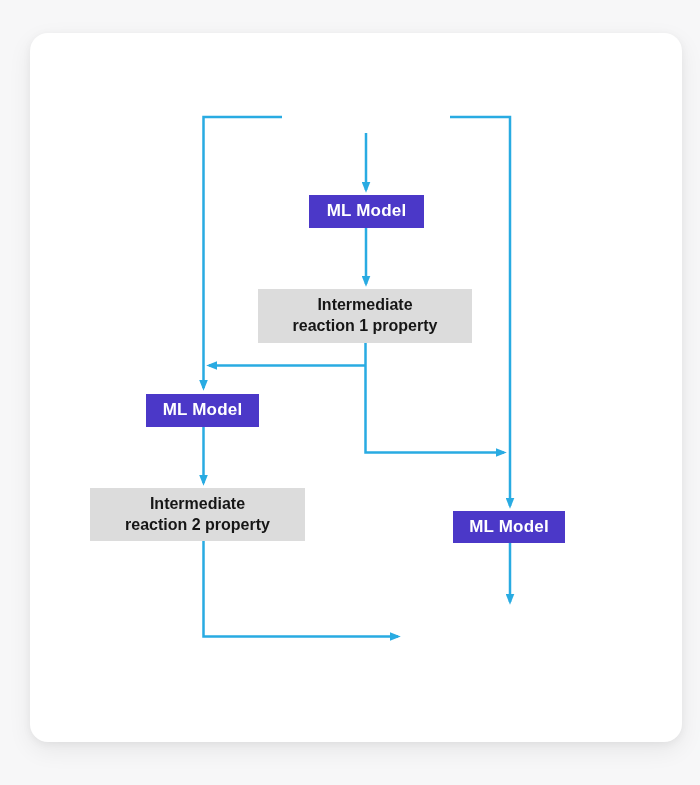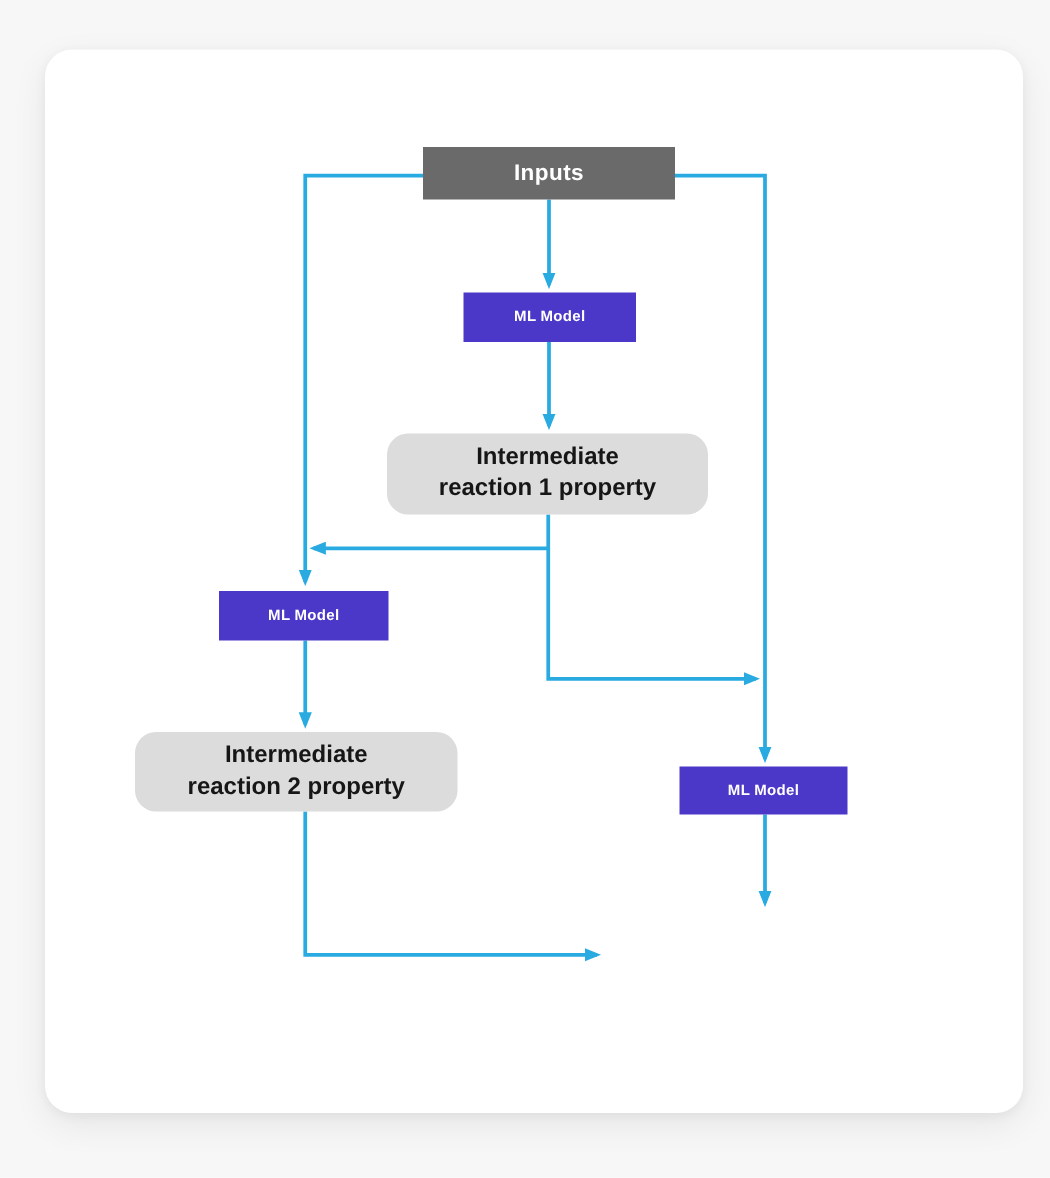--- a/index.html
+++ b/index.html
@@ -57,28 +57,27 @@
   }
   .node--inputs {
     background: var(--c-inputs-bg, #6a6a6a);
     color: var(--c-light-text, #ffffff);
     font-size: 15px;
     letter-spacing: 0.3px;
   }
   .node--ml {
     background: var(--c-ml-bg, #4b38c8);
     color: var(--c-light-text, #ffffff);
-    font-size: 10px;
+    font-size: 17px;
     letter-spacing: 0.2px;
   }
   .node--prop {
     background: var(--c-property-bg, #dcdcdc);
     color: var(--c-dark-text, #161616);
     font-size: 16px;
-    border-radius: 14px;
   }
   
   .n-inputs { left: 282px; top: 98px;  width: 168px; height: 35px; }
   .n-ml1    { left: 309px; top: 195px; width: 115px; height: 33px; }
   .n-int1   { left: 258px; top: 289px; width: 214px; height: 54px; }
   .n-ml2    { left: 146px; top: 394px; width: 113px; height: 33px; }
   .n-int2   { left: 90px;  top: 488px; width: 215px; height: 53px; }
   .n-ml3    { left: 453px; top: 511px; width: 112px; height: 32px; }
   .n-full   { left: 403px; top: 608px; width: 215px; height: 54px; }
 </style>
@@ -98,23 +97,20 @@
     <path class="link" marker-end="url(#ah)" d="M366 228 V 284"></path>
     <path class="link" marker-end="url(#ah)" d="M282 117 H 203.5 V 388"></path>
     <path class="link" marker-end="url(#ah)" d="M365.5 365.5 H 209"></path>
     <path class="link" marker-end="url(#ah)" d="M365.5 343 V 452.5 H 504"></path>
     <path class="link" marker-end="url(#ah)" d="M450 117 H 510 V 506"></path>
     <path class="link" marker-end="url(#ah)" d="M203.5 427 V 483"></path>
     <path class="link" marker-end="url(#ah)" d="M203.5 541 V 636.5 H 398"></path>
     <path class="link" marker-end="url(#ah)" d="M510 543 V 602"></path>
   </svg>
 
-  <div class="node node--inputs n-inputs">
-    <span>Inputs</span>
-  </div>
 
   <div class="node node--ml n-ml1">
     <span>ML Model</span>
   </div>
 
   <div class="node node--prop n-int1">
     <span>Intermediate
 reaction 1 property</span>
   </div>
 

